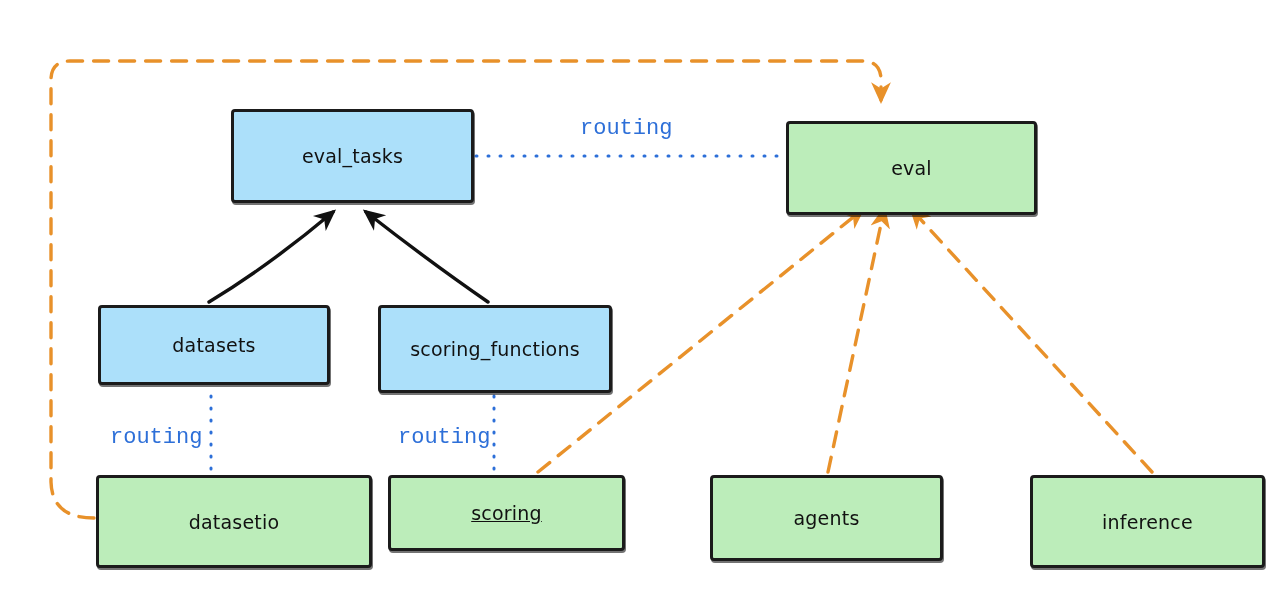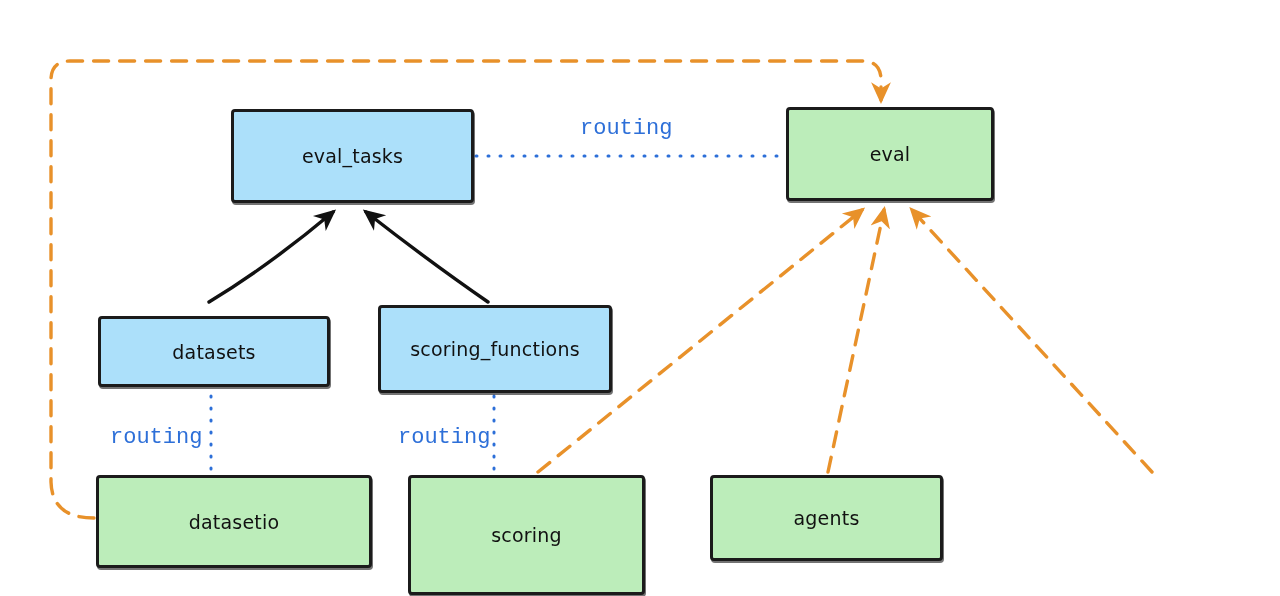--- a/index.html
+++ b/index.html
@@ -92,44 +92,47 @@
 
     <path d="M 1152 472 L 912 210" fill="none" stroke="#e8912a" stroke-width="3.4" stroke-linecap="round" stroke-dasharray="15 11" marker-end="url(#arrow-orange)"></path>
 
     <path d="M 94 518 Q 52 518 51 482 L 51 80 Q 51 61 70 61 L 862 61 Q 881 61 881 80 L 881 100" fill="none" stroke="#e8912a" stroke-width="3.4" stroke-linecap="round" stroke-dasharray="15 11" marker-end="url(#arrow-orange)"></path>
   </svg>
 
   <div class="node node-blue" style="left:231px; top:109px; width:243px; height:94px;">
     <span class="node-label">eval_tasks</span>
   </div>
 
-  <div class="node node-green" style="left:786px; top:107px; width:208px; height:94px;">
+  <div class="node node-green" style="left:786px; top:121px; width:251px; height:94px;">
     <span class="node-label">eval</span>
   </div>
 
-  <div class="node node-blue" style="left:98px; top:316px; width:232px; height:71px;">
+  <div class="node node-blue" style="left:98px; top:305px; width:232px; height:80px;">
     <span class="node-label">datasets</span>
   </div>
 
   <div class="node node-blue" style="left:378px; top:305px; width:234px; height:88px;">
     <span class="node-label">scoring_functions</span>
   </div>
 
   <div class="node node-green" style="left:96px; top:475px; width:276px; height:93px;">
     <span class="node-label">datasetio</span>
   </div>
 
-  <div class="node node-green" style="left:408px; top:475px; width:237px; height:120px;">
+  <div class="node node-green" style="left:388px; top:475px; width:237px; height:76px;text-decoration:underline;">
     <span class="node-label">scoring</span>
   </div>
 
   <div class="node node-green" style="left:710px; top:475px; width:233px; height:86px;">
     <span class="node-label">agents</span>
   </div>
 
+  <div class="node node-green" style="left:1030px; top:475px; width:235px; height:93px;">
+    <span class="node-label">inference</span>
+  </div>
 
   <div class="edge-label" style="left:580px; top:116px;">routing</div>
 
   <div class="edge-label" style="left:110px; top:425px;">routing</div>
 
   <div class="edge-label" style="left:398px; top:425px;">routing</div>
 
 </div>
 
 </body></html>

